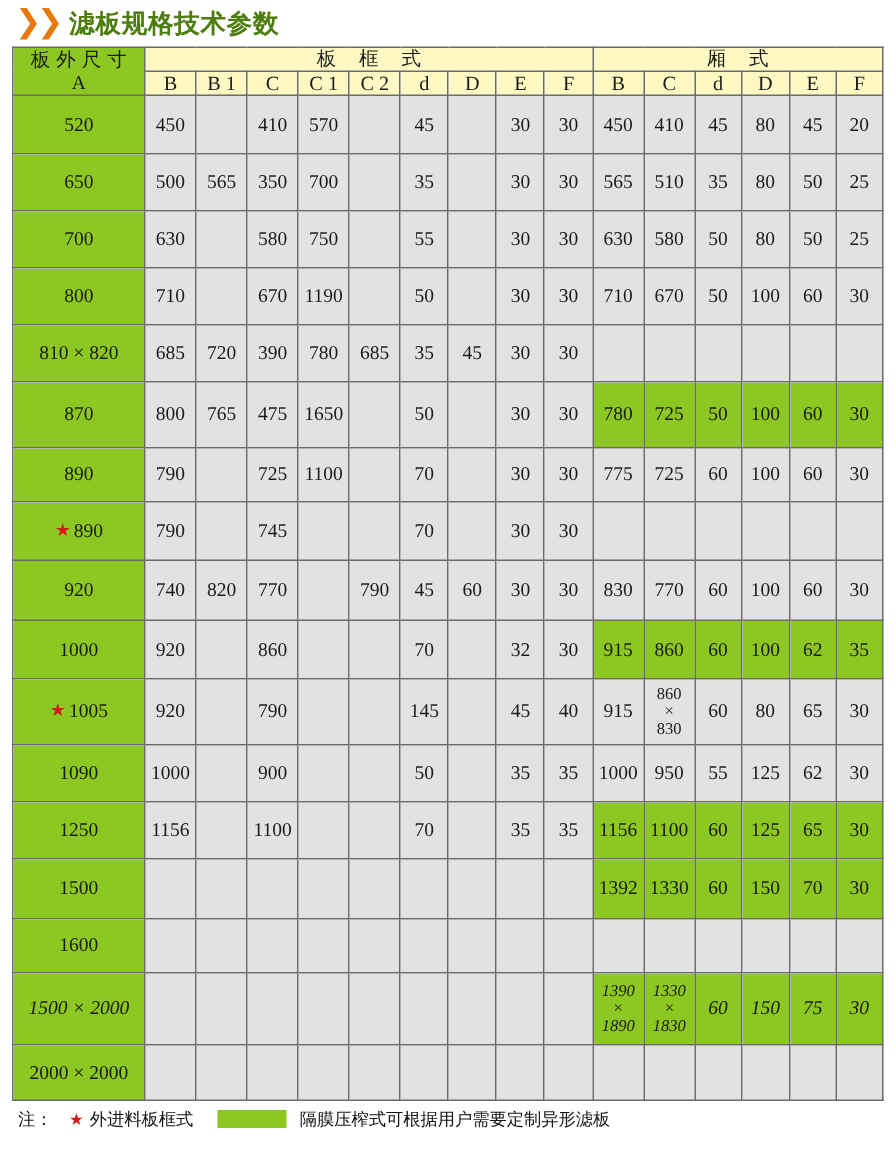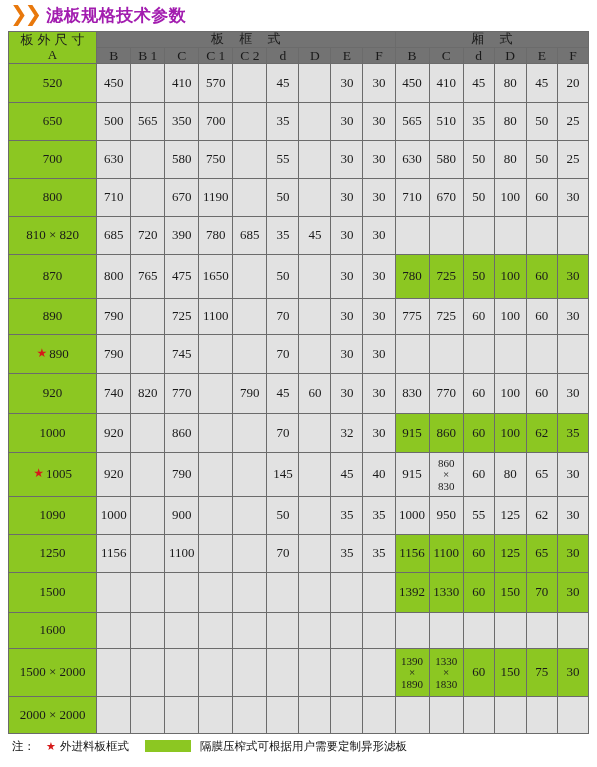--- a/index.html
+++ b/index.html
@@ -29,21 +29,21 @@
     align-items:center;
     color:#E8780C;
     font-family:"DejaVu Sans", sans-serif;
     font-size:21px;
     font-weight:bold;
     letter-spacing:-3px;
     line-height:1;
     transform:translateY(-1px);
   }
   .title-text{
-    color:#a21caf;
+    color:#4d7c0f;
     font-family:"DejaVu Sans", sans-serif;
     font-size:17px;
     font-weight:bold;
     letter-spacing:0.5px;
     white-space:nowrap;
   }
 
   
   table.spec{
     border-collapse:collapse;
@@ -57,21 +57,21 @@
     vertical-align:middle;
     font-family:"Liberation Serif", serif;
     font-weight:normal;
     font-size:13px;
     color:#1a1a1a;
     padding:0;
     line-height:1.15;
     overflow:hidden;
   }
   .hdr{
-    background:#737373;
+    background:#fef9c3;
     font-size:13.5px;
   }
   .hdr.group{
     letter-spacing:6px;
     padding-left:6px;
   }
   .hdr.colname{
     font-size:13.5px;
   }
   .rowhdr{
@@ -451,21 +451,21 @@
           <td class="cell"></td>
           <td class="cell"></td>
           <td class="cell"></td>
           <td class="cell"></td>
           <td class="cell"></td>
           <td class="cell"></td>
           <td class="cell"></td>
           <td class="cell"></td>
           <td class="cell"></td>
         </tr>
-        <tr style="height: 48px;">
+        <tr style="height: 48px; font-style: italic;">
           <td class="rowhdr">1500 × 2000</td>
           <td class="cell"></td>
           <td class="cell"></td>
           <td class="cell"></td>
           <td class="cell"></td>
           <td class="cell"></td>
           <td class="cell"></td>
           <td class="cell"></td>
           <td class="cell"></td>
           <td class="cell"></td>

